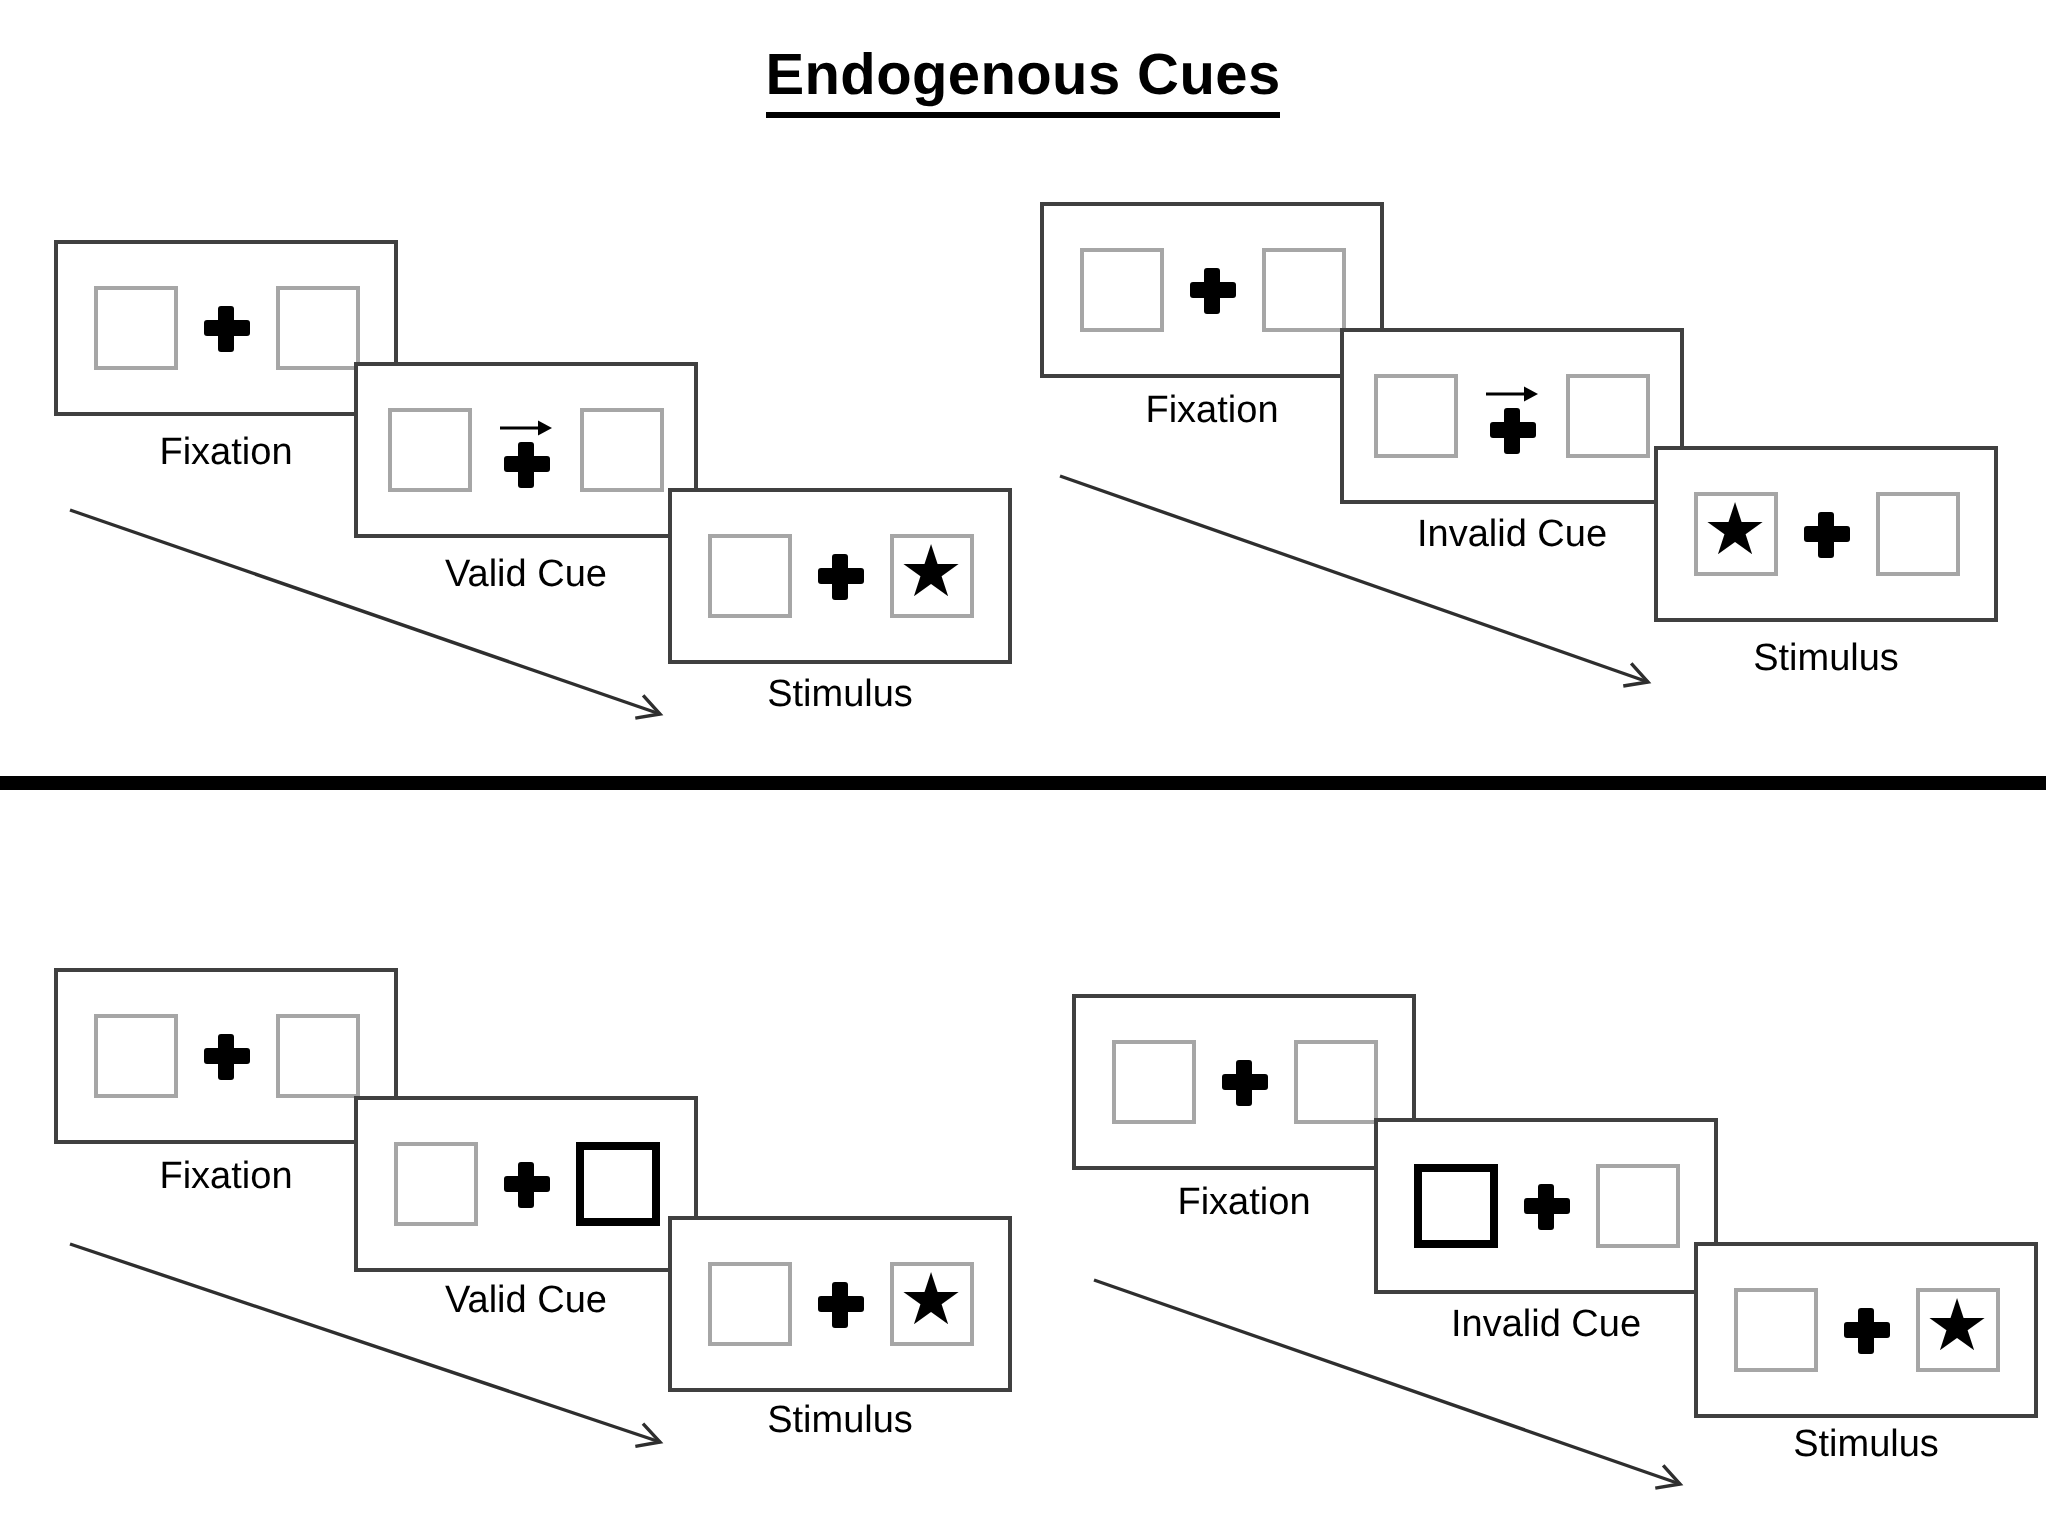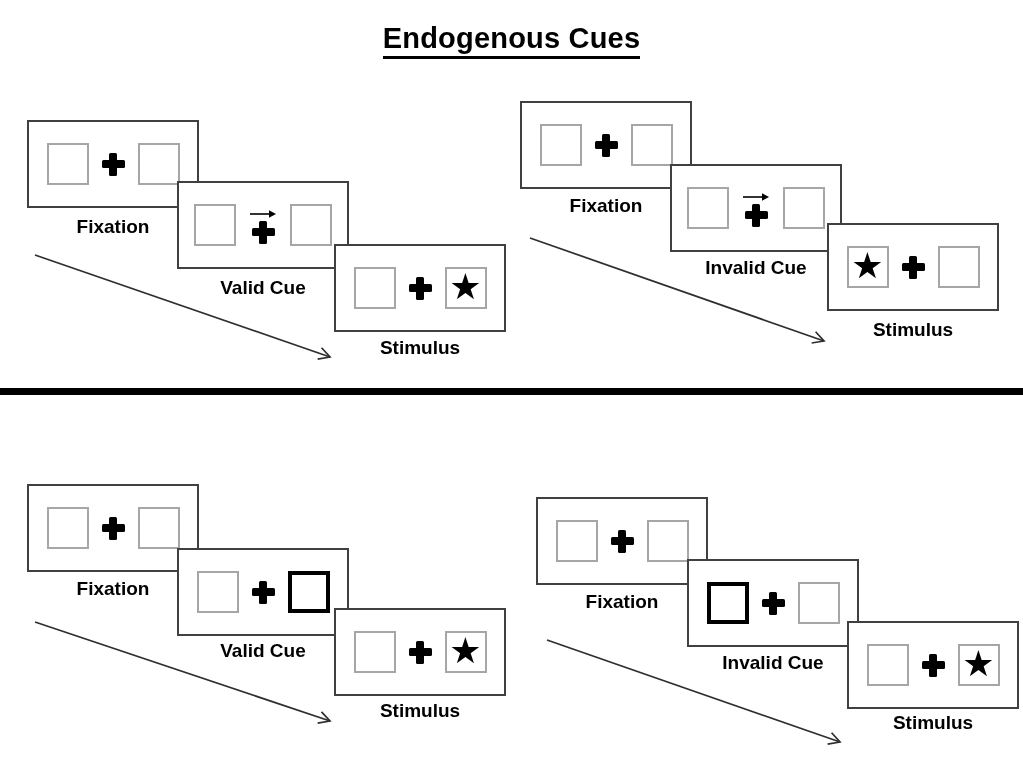--- a/index.html
+++ b/index.html
@@ -47,21 +47,21 @@
     content:"";position:absolute;top:0;left:7.5px;width:8px;height:23px;
     background:#000;border-radius:1.5px;
   }
   .center-stack{
     display:flex;flex-direction:column;align-items:center;gap:2px;flex:0 0 auto;
   }
   .cue-arrow{display:block;}
 
   .panel-label{
     position:absolute;width:172px;text-align:center;
-    font-size:19px;font-weight:bold;
+    font-size:19px;font-weight:normal;
   }
   .arrows{position:absolute;left:0;top:0;pointer-events:none;}
 </style>
 </head>
 <body>
 
 <div class="canvas">
 
   <svg class="arrows" width="1023" height="767" viewBox="0 0 1023 767">
     <defs>

